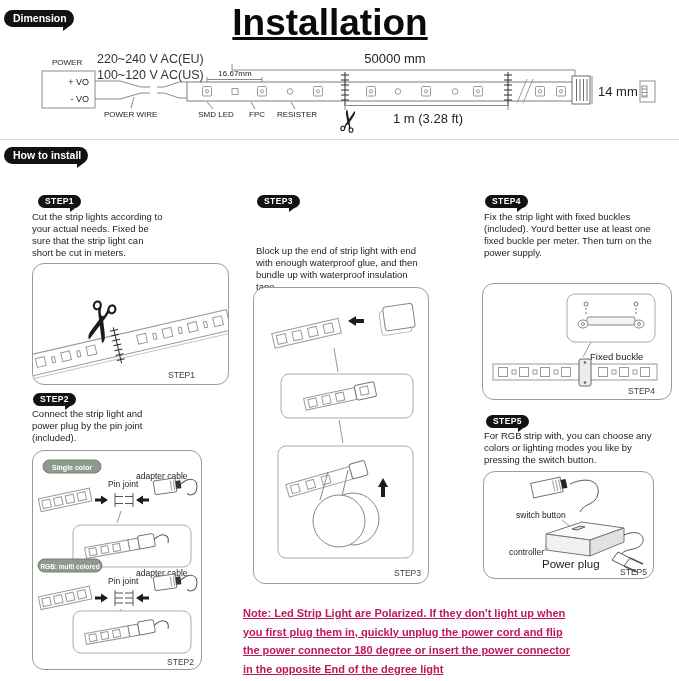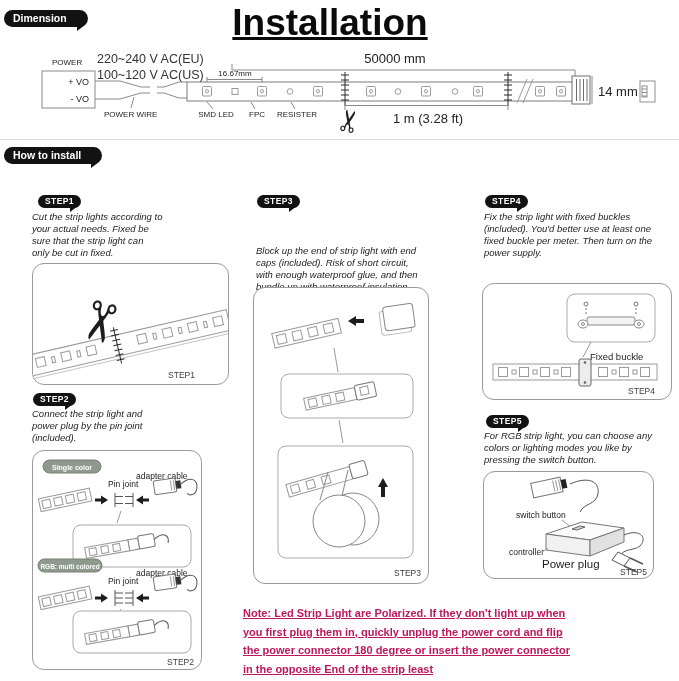--- a/index.html
+++ b/index.html
@@ -1,28 +1,28 @@
 <!DOCTYPE html>
 <html><head>
 <meta charset="utf-8">
 <style>
   html,body{margin:0;padding:0;background:#fff;}
   #page{position:relative;width:679px;height:681px;background:#fff;overflow:hidden;
         font-family:"Liberation Sans",sans-serif;color:#222;}
   .bubble{position:absolute;background:#121212;color:#fff;border-radius:9px;
-          padding:2px 21px 3px 9px;font-weight:bold;white-space:nowrap;}
+          padding:2px 7px 3px 9px;font-weight:bold;white-space:nowrap;}
   .bubble:after{content:"";position:absolute;right:3px;bottom:-4px;width:0;height:0;
           border-top:6px solid #121212;border-right:8px solid transparent;}
   .section-badge{font-size:10.5px;}
   .step-badge{font-size:8.5px;border-radius:7px;padding:1px 7px 2px 7px;letter-spacing:.4px;}
   #title{position:absolute;left:0;top:2px;width:660px;text-align:center;
          font-size:37px;font-weight:bold;color:#0b0b0b;}
   #title span{text-decoration:underline;}
   .divider{position:absolute;left:0;top:139px;width:679px;height:1px;background:#d9d9d9;}
-  .step-text{position:absolute;font-size:9.5px;line-height:12px;color:#1d1d1d;font-style:italic;}
+  .step-text{position:absolute;font-size:9.5px;line-height:12px;color:#1d1d1d;}
   .step-box{position:absolute;border:1px solid #9a9a9a;border-radius:12px;background:#fff;}
   svg{font-family:"Liberation Sans",sans-serif;display:block;}
   .dim-label{fill:#222;}
   .small-label{fill:#222;}
   .caption{fill:#3c3c3c;}
   .pill-text{fill:#fff;font-weight:bold;}
   #note{position:absolute;left:243px;top:604px;width:436px;font-size:11px;
         font-weight:bold;color:#be185d;line-height:18.5px;}
   #note div{text-decoration:underline;}
 </style>
@@ -140,21 +140,21 @@
     <span>How to install</span>
   </div>
 
   <div class="bubble step-badge" style="left:38px;top:195px;">
     <span>STEP1</span>
   </div>
   <div class="step-text" style="left:32px;top:211px;">
     <div>Cut the strip lights according to</div>
       <div>your actual needs. Fixed be</div>
     <div>sure that the strip light can</div>
-      <div>only be cut in fixed.</div>
+      <div>short be cut in meters.</div>
   </div>
   <div class="step-box" style="left:32px;top:263px;width:195px;height:120px;">
     <svg width="195" height="120" viewBox="0 0 195 120">
       <g transform="rotate(-13 97 78)">
         <rect x="-8" y="68" width="206" height="21" fill="#fff" stroke="#999"></rect>
         <path d="M-6,92 H200" stroke="#c4c4c4" fill="none"></path>
         <g stroke="#9a9a9a" fill="#fff">
           <rect x="1" y="73" width="9" height="9"></rect>
             <rect x="27" y="73" width="9" height="9"></rect>
           <rect x="53" y="73" width="9" height="9"></rect>
@@ -265,21 +265,20 @@
       </g>
       <text x="161" y="214" font-size="8.5" text-anchor="end" class="caption">STEP2</text>
     </svg>
   </div>
 
   <div class="bubble step-badge" style="left:257px;top:195px;">
     <span>STEP3</span>
   </div>
   <div class="step-text" style="left:256px;top:211px;margin-top:34px;">
     <div>Block up the end of strip light with end</div>
-      <div>caps (included). Risk of short circuit,</div>
       <div>with enough waterproof glue, and then</div>
     <div>bundle up with waterproof insulation</div>
       <div>tape.</div>
   </div>
   <div class="step-box" style="left:253px;top:287px;width:174px;height:295px;">
     <svg width="174" height="295" viewBox="0 0 174 295">
       <g transform="rotate(-13 60 42)">
         <rect x="18" y="36" width="68" height="15" fill="#fff" stroke="#999"></rect>
         <g stroke="#9a9a9a" fill="#fff">
           <rect x="22" y="39" width="9" height="9"></rect>
@@ -372,21 +371,21 @@
         <circle cx="102" cy="98.5" r="1.3" fill="#666"></circle>
       </g>
       <text x="172" y="110" font-size="8.5" text-anchor="end" class="caption">STEP4</text>
     </svg>
   </div>
 
   <div class="bubble step-badge" style="left:486px;top:415px;">
     <span>STEP5</span>
   </div>
   <div class="step-text" style="left:484px;top:430px;">
-    <div>For RGB strip light, you can choose any</div>
+    <div>For RGB strip with, you can choose any</div>
       <div>colors or lighting modes you like by</div>
       <div>pressing the switch button.</div>
   </div>
   <div class="step-box" style="left:483px;top:471px;width:169px;height:106px;">
     <svg width="169" height="106" viewBox="0 0 169 106">
       <g transform="rotate(-12 63 16)">
         <rect x="48" y="8" width="30" height="15" fill="#fff" stroke="#777"></rect>
         <path d="M70,10 V21 M73,10 V21 M76,10 V21" stroke="#999" fill="none"></path>
         <rect x="78" y="11" width="5" height="9" fill="#222"></rect>
       </g>
@@ -408,16 +407,16 @@
       </g>
       <text x="58" y="96" font-size="11.5" class="dim-label">Power plug</text>
       <text x="163" y="103" font-size="8.5" text-anchor="end" class="caption">STEP5</text>
     </svg>
   </div>
 
   <div id="note">
     <div>Note: Led Strip Light are Polarized. If they don't light up when</div>
     <div>you first plug them in, quickly unplug the power cord and flip</div>
     <div>the power connector 180 degree or insert the power connector</div>
-    <div>in the opposite End of the strip least</div>
+    <div>in the opposite End of the degree light</div>
   </div>
 
 </div>
 
 </body></html>

